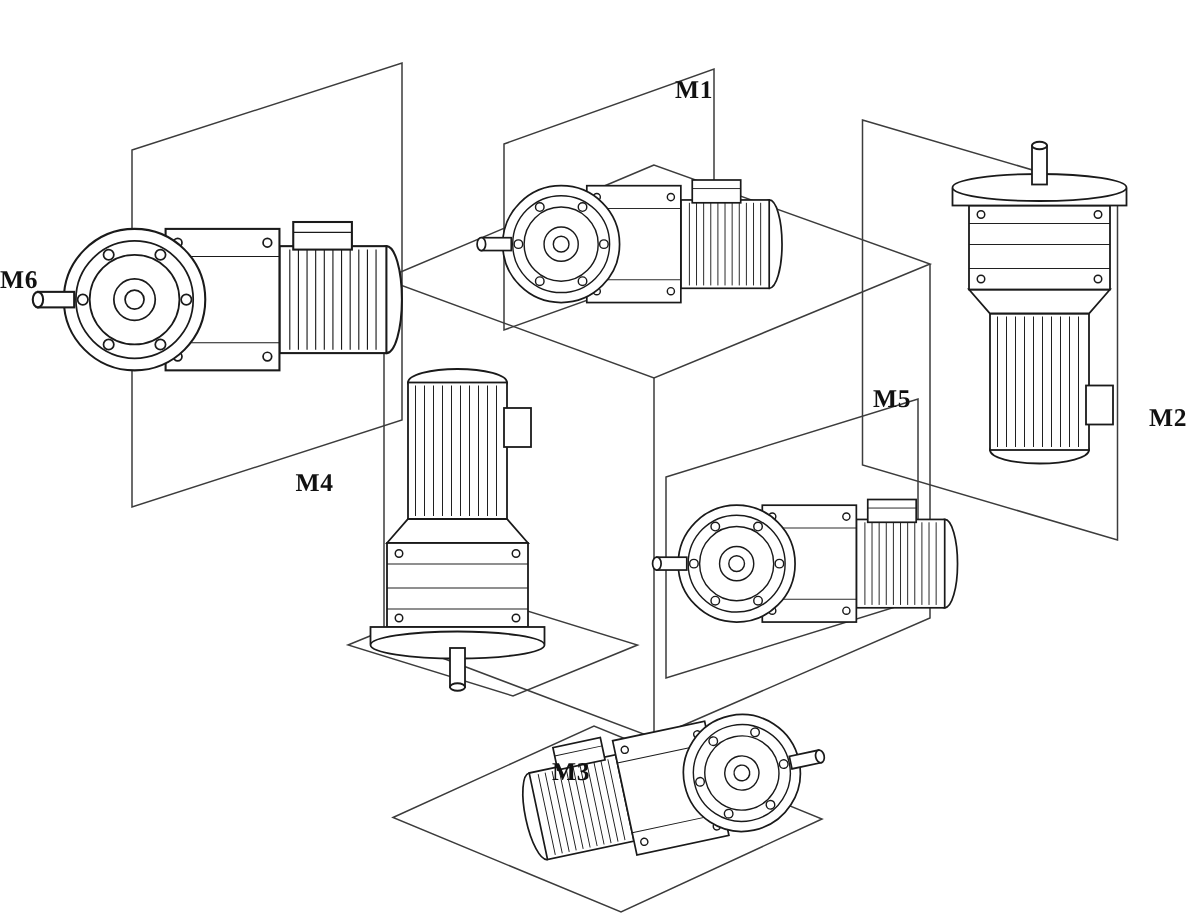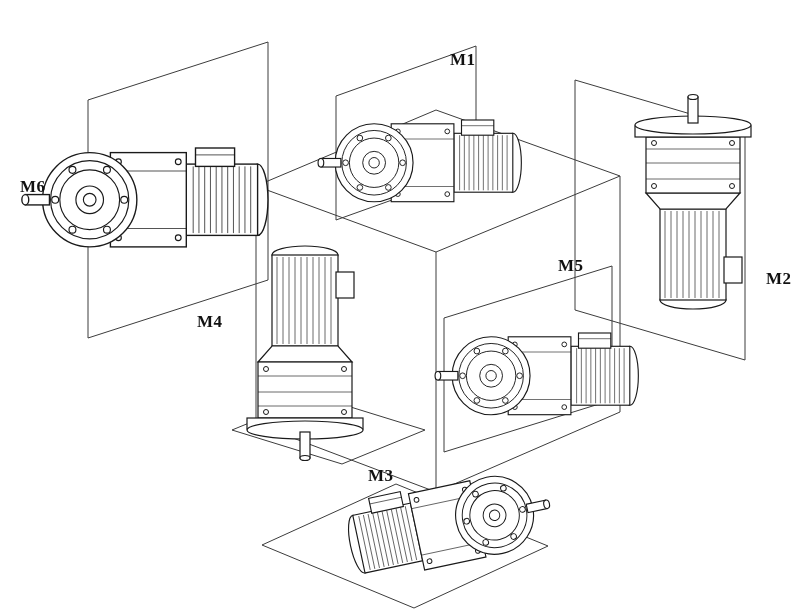--- a/index.html
+++ b/index.html
@@ -97,17 +97,17 @@
     <g transform="translate(623,313) scale(1,-1)">
         <use href="#gm-v"></use>
       </g>
     <g transform="translate(235,242)">
         <use href="#gm-v"></use>
       </g>
   </svg>
 
   <span class="label" style="left:450px;top:50px">M1</span>
   <span class="label" style="left:766px;top:269px">M2</span>
-  <span class="label" style="left:368px;top:466px">M3</span>
+  <span class="label" style="left:368px;top:505px">M3</span>
   <span class="label" style="left:197px;top:312px">M4</span>
-  <span class="label" style="left:558px;top:256px">M5</span>
-  <span class="label" style="left:20px;top:177px">M6</span>
+  <span class="label" style="left:582px;top:256px">M5</span>
+  <span class="label" style="left:0;top:177px">M6</span>
 </div>
 
 </body></html>

